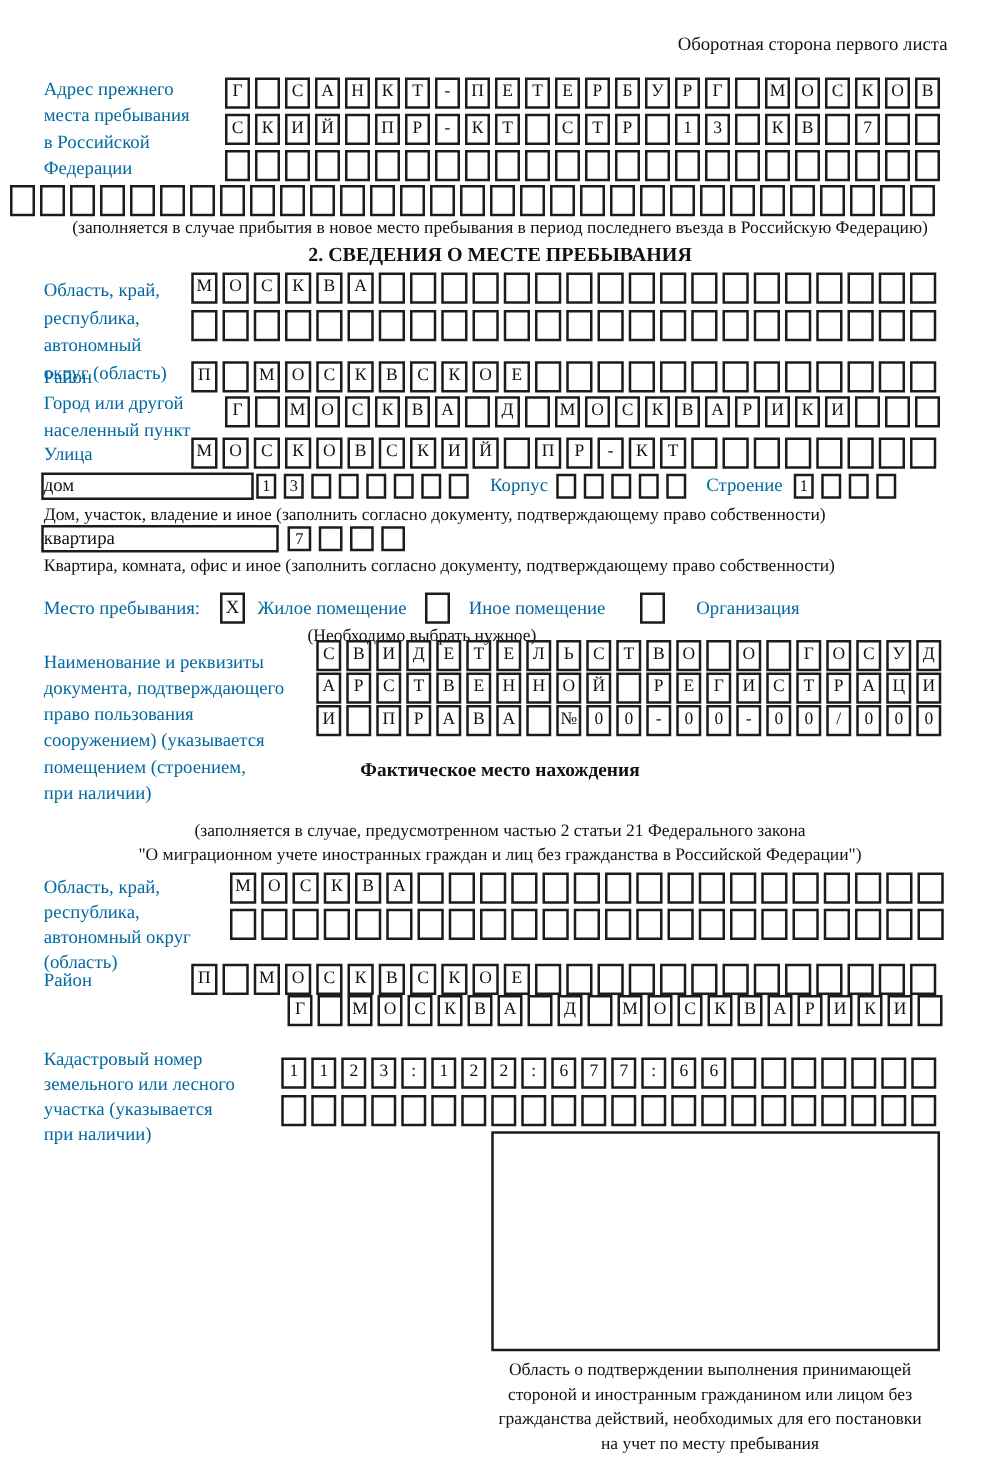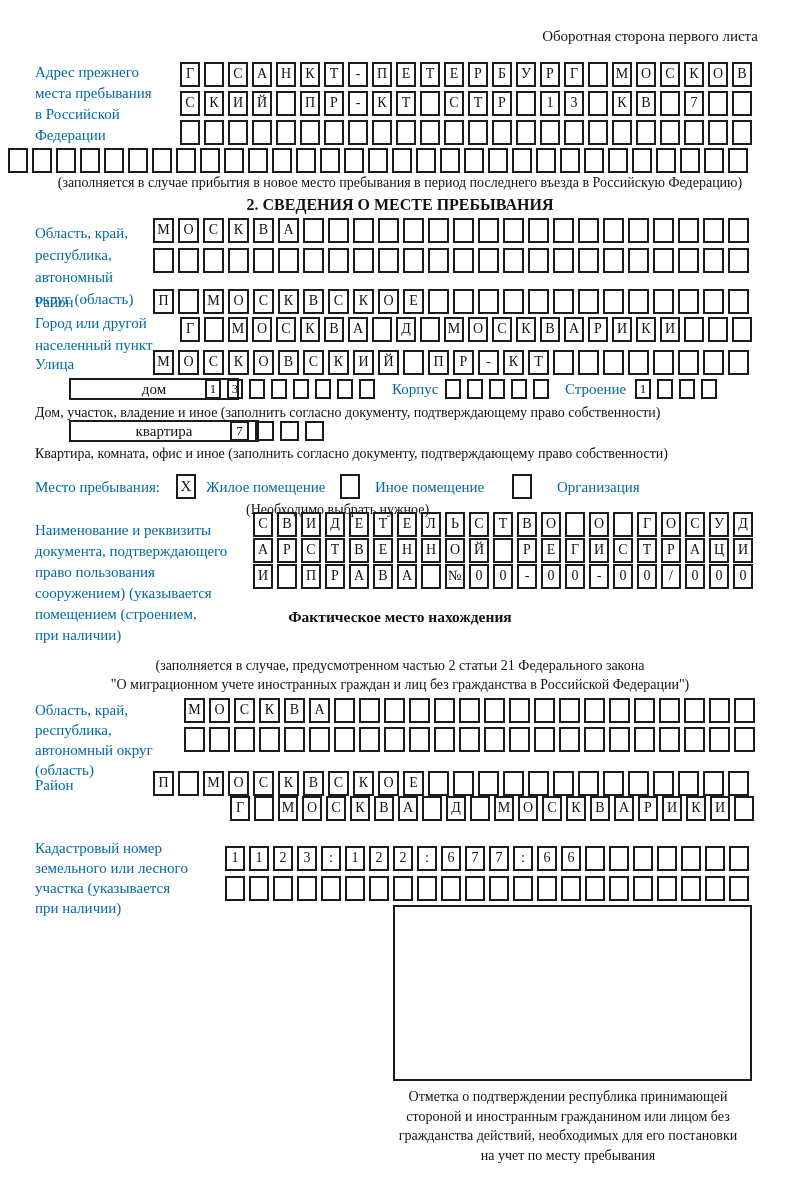--- a/index.html
+++ b/index.html
@@ -20,21 +20,21 @@
   .cr .cell{
     display:inline-block;box-sizing:border-box;border:2px solid #1c1c1c;
     text-align:center;vertical-align:top;overflow:hidden;color:#111;
   }
   .cw20 .cell{width:20px;height:25px;line-height:20px;margin-right:4px;font-size:14px;}
   .cw21 .cell{width:21px;height:25px;line-height:20px;margin-right:4px;font-size:14px;}
   .cw16 .cell{width:16px;height:20px;line-height:15px;margin-right:6px;font-size:13px;}
   .cw19 .cell{width:19px;height:20px;line-height:15px;margin-right:6px;font-size:13px;}
   .wbox{
     position:absolute;border:2px solid #1c1c1c;box-sizing:border-box;
-    text-align:center;font-size:15px;line-height:18px;color:#111;margin-left:36px;
+    text-align:left;font-size:15px;line-height:18px;color:#111;
   }
   .checkbox{
     position:absolute;width:20px;height:25px;border:2px solid #1c1c1c;
     box-sizing:border-box;text-align:center;font-size:15px;line-height:20px;color:#111;
   }
   .bigbox{position:absolute;border:2px solid #1c1c1c;box-sizing:border-box;background:#fff;}
   .stamp-note{font-size:14px;line-height:19.5px;text-align:center;color:#111;}
   .stamp-note .ln{display:block;}
 </style>
 </head>
@@ -134,19 +134,19 @@
     <span class="ln">Кадастровый номер</span>
     <span class="ln">земельного или лесного</span>
     <span class="ln">участка (указывается</span>
     <span class="ln">при наличии)</span>
   </div>
   <div class="abs cr cw20" style="top:846px;left:225px;"><span class="cell">1</span><span class="cell">1</span><span class="cell">2</span><span class="cell">3</span><span class="cell">:</span><span class="cell">1</span><span class="cell">2</span><span class="cell">2</span><span class="cell">:</span><span class="cell">6</span><span class="cell">7</span><span class="cell">7</span><span class="cell">:</span><span class="cell">6</span><span class="cell">6</span><span class="cell">&nbsp;</span><span class="cell">&nbsp;</span><span class="cell">&nbsp;</span><span class="cell">&nbsp;</span><span class="cell">&nbsp;</span><span class="cell">&nbsp;</span><span class="cell">&nbsp;</span></div>
   <div class="abs cr cw20" style="top:876px;left:225px;"><span class="cell">&nbsp;</span><span class="cell">&nbsp;</span><span class="cell">&nbsp;</span><span class="cell">&nbsp;</span><span class="cell">&nbsp;</span><span class="cell">&nbsp;</span><span class="cell">&nbsp;</span><span class="cell">&nbsp;</span><span class="cell">&nbsp;</span><span class="cell">&nbsp;</span><span class="cell">&nbsp;</span><span class="cell">&nbsp;</span><span class="cell">&nbsp;</span><span class="cell">&nbsp;</span><span class="cell">&nbsp;</span><span class="cell">&nbsp;</span><span class="cell">&nbsp;</span><span class="cell">&nbsp;</span><span class="cell">&nbsp;</span><span class="cell">&nbsp;</span><span class="cell">&nbsp;</span><span class="cell">&nbsp;</span></div>
 
   <div class="bigbox" style="top:905px;left:393px;width:359px;height:176px;"></div>
   <div class="abs stamp-note" style="top:1087px;left:368px;width:400px;">
-    <span class="ln">Отметка о подтверждении республика принимающей</span>
+    <span class="ln">Область о подтверждении выполнения принимающей</span>
     <span class="ln">стороной и иностранным гражданином или лицом без</span>
     <span class="ln">гражданства действий, необходимых для его постановки</span>
     <span class="ln">на учет по месту пребывания</span>
   </div>
 
 </div>
 
 </body></html>

